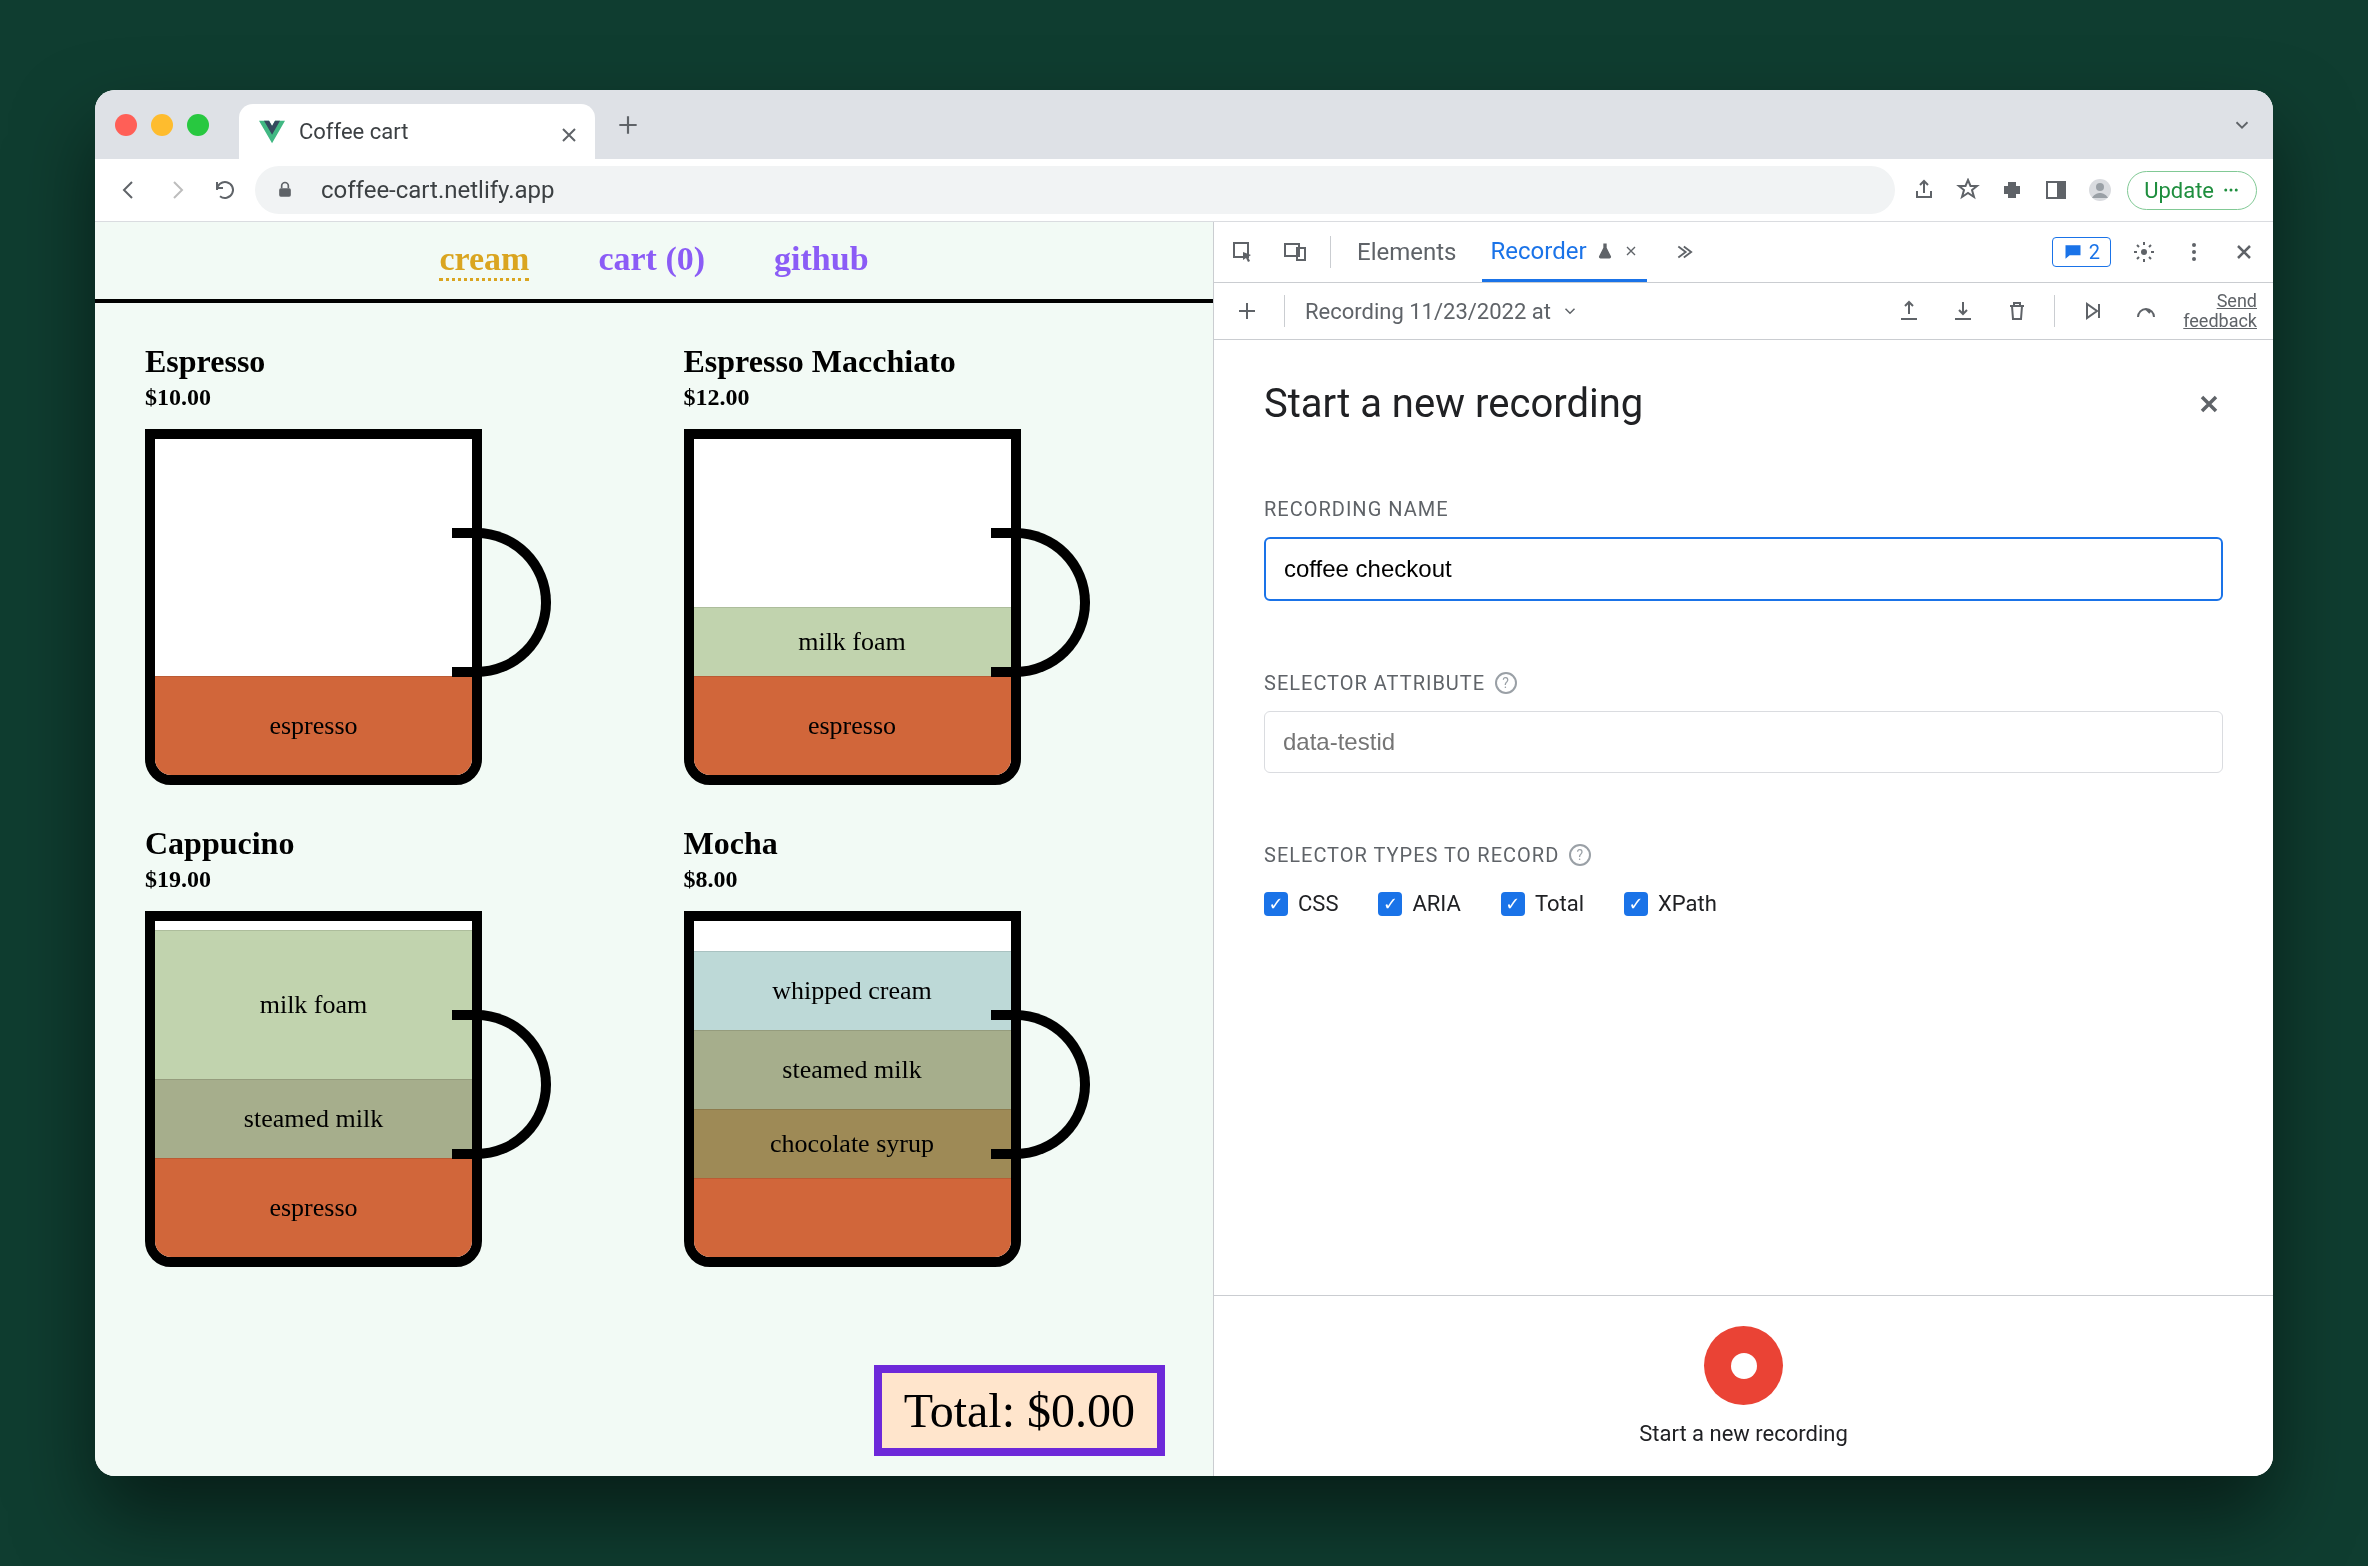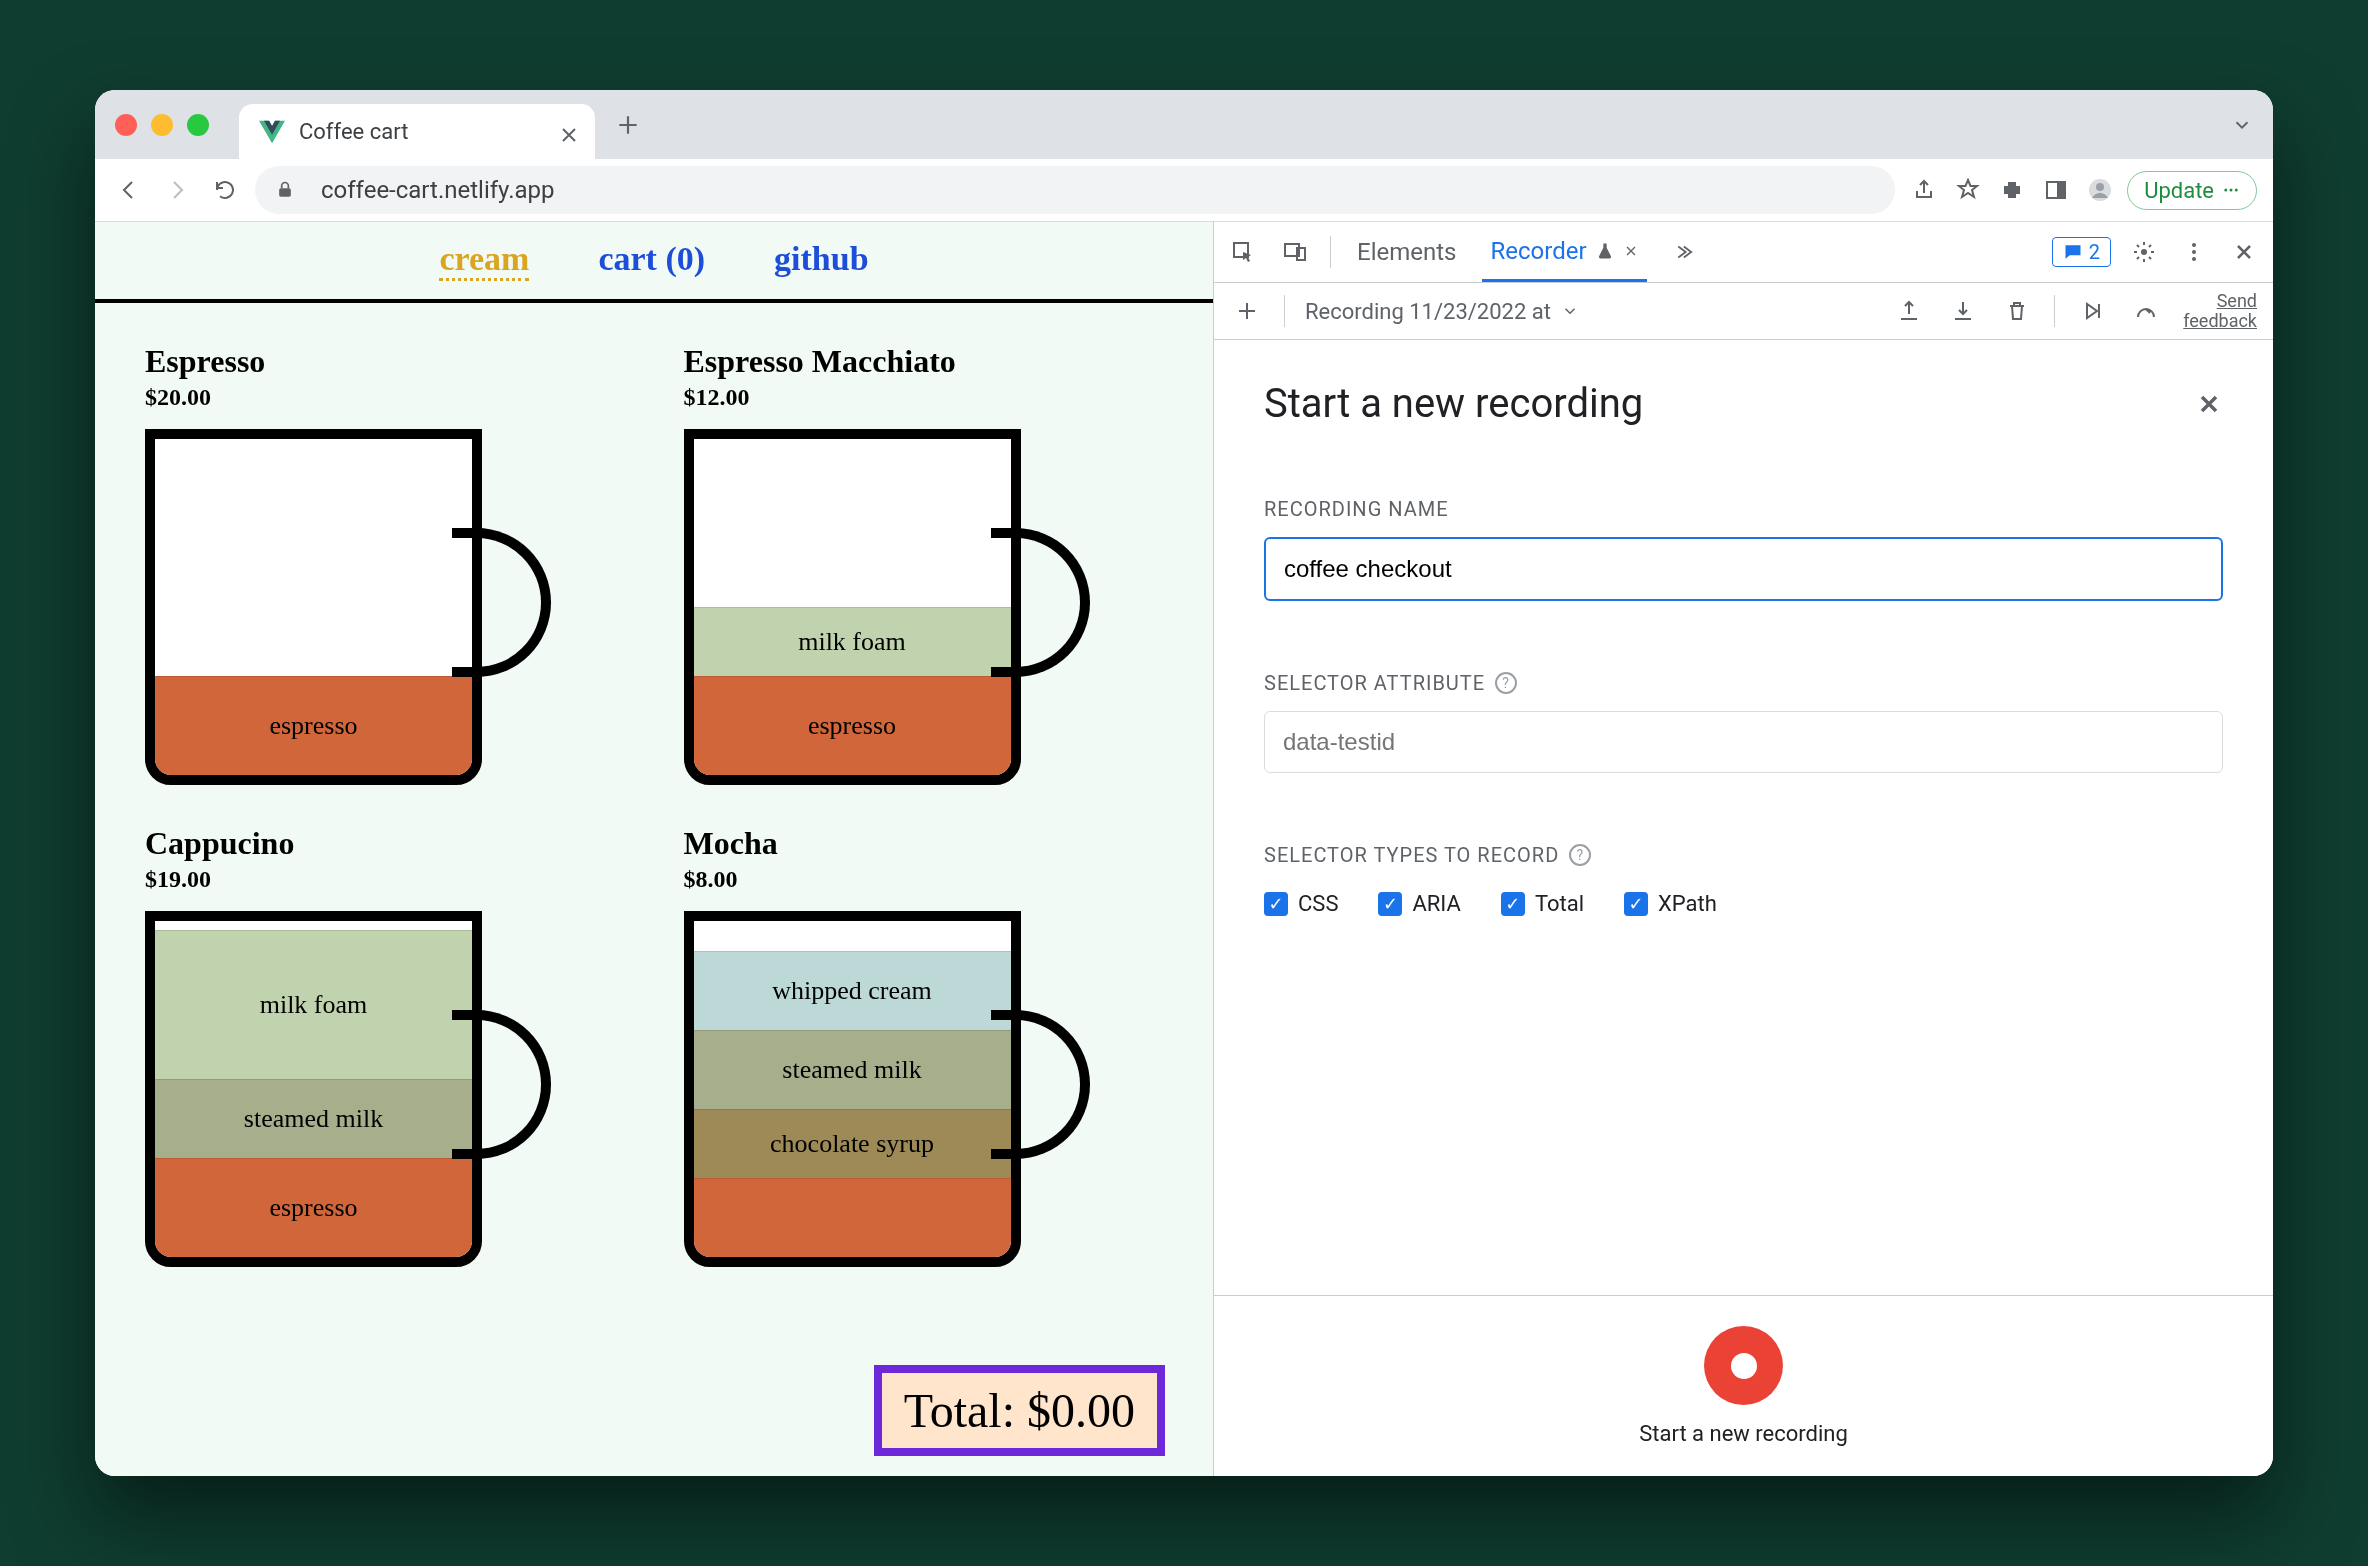--- a/index.html
+++ b/index.html
@@ -107,21 +107,21 @@
     justify-content: center;
     gap: 69px;
     padding: 18px 0;
     border-bottom: 4px solid #000;
     background:#f2faf5;
   }
   .page-nav a {
     font-family: Georgia, serif;
     font-size: 34px;
     font-weight: bold;
-    color: #1d4ed8;
+    color: #8b5cf6;
     text-decoration: none;
   }
   .page-nav a.active { color: #daa520; border-bottom: 3px dotted #daa520; }
   .menu-grid {
     display: grid;
     grid-template-columns: 1fr 1fr;
     gap: 30px 59px;
     padding: 40px 50px;
   }
   .product h3 { font-family: Georgia, serif; font-size: 32px; font-weight: bold; }
@@ -352,21 +352,21 @@
     <div class="page">
       <div class="page-nav">
         <a class="active">cream</a>
         <a>cart (0)</a>
         <a>github</a>
       </div>
       <div class="page-wrap">
       <div class="menu-grid" id="menu-grid">
             <div class="product">
               <h3>Espresso</h3>
-              <div class="price">$20.00</div>
+              <div class="price">$10.00</div>
               <div class="cup">
                 <div class="cup-body">
                   <div class="layer espresso-l" style="height: 99px;">espresso</div>
                 </div>
                 <div class="cup-handle"></div>
               </div>
             </div>
             <div class="product">
               <h3>Espresso Macchiato</h3>
               <div class="price">$12.00</div>

